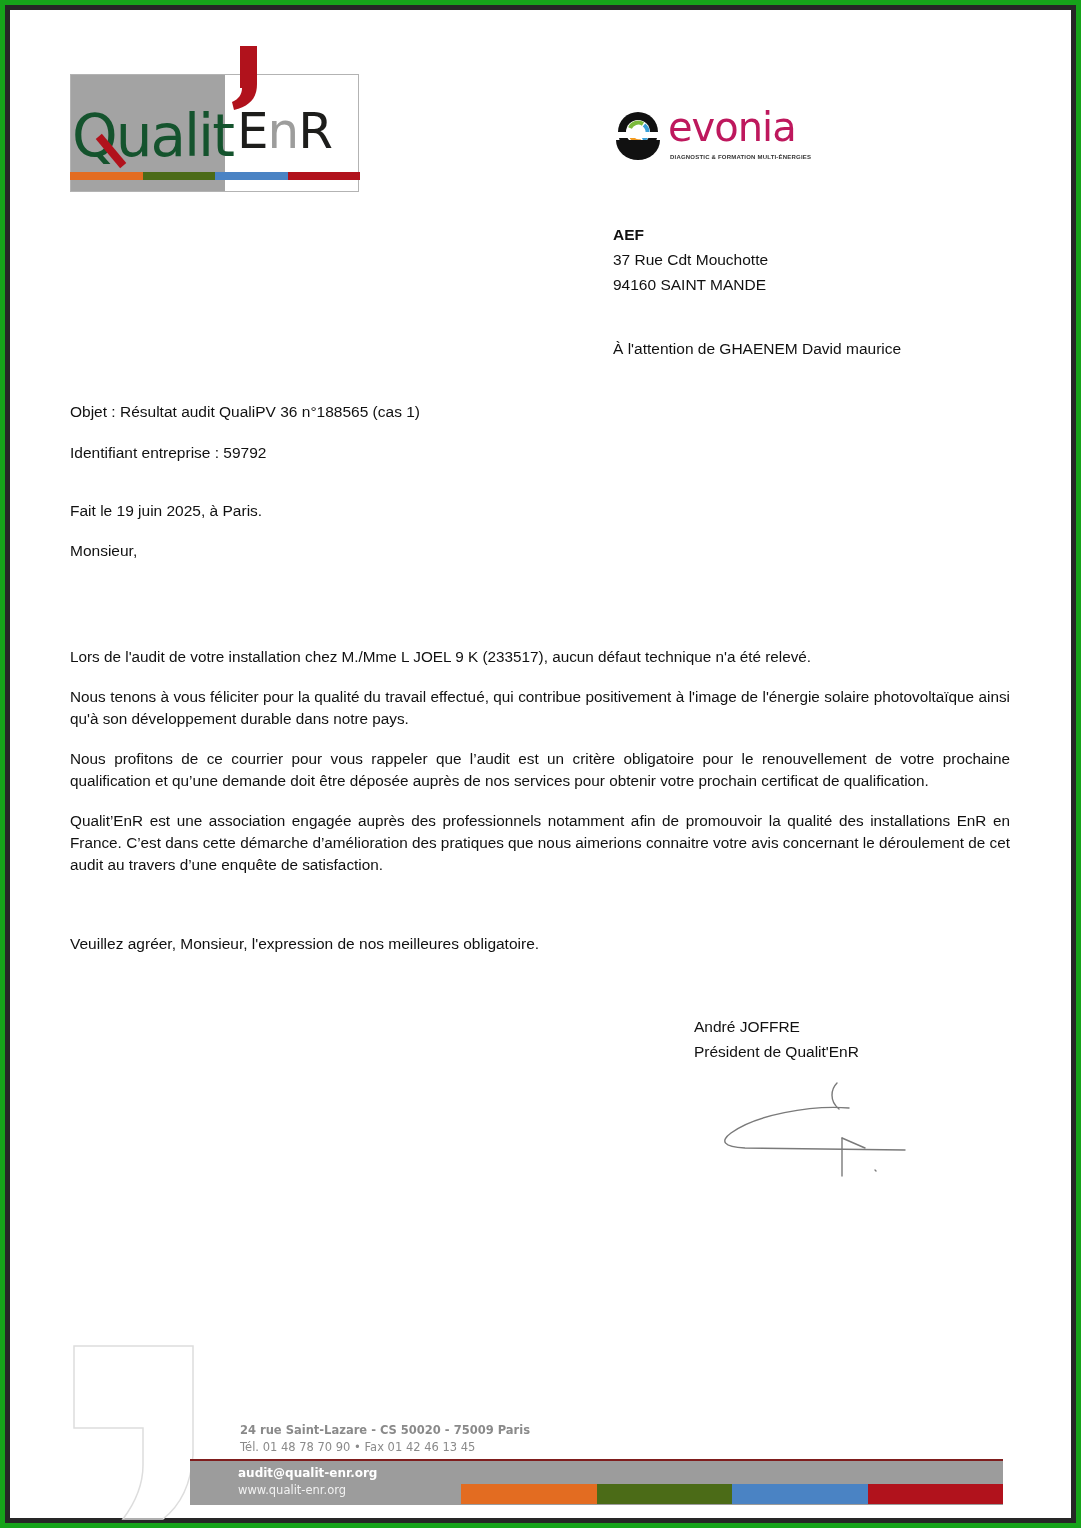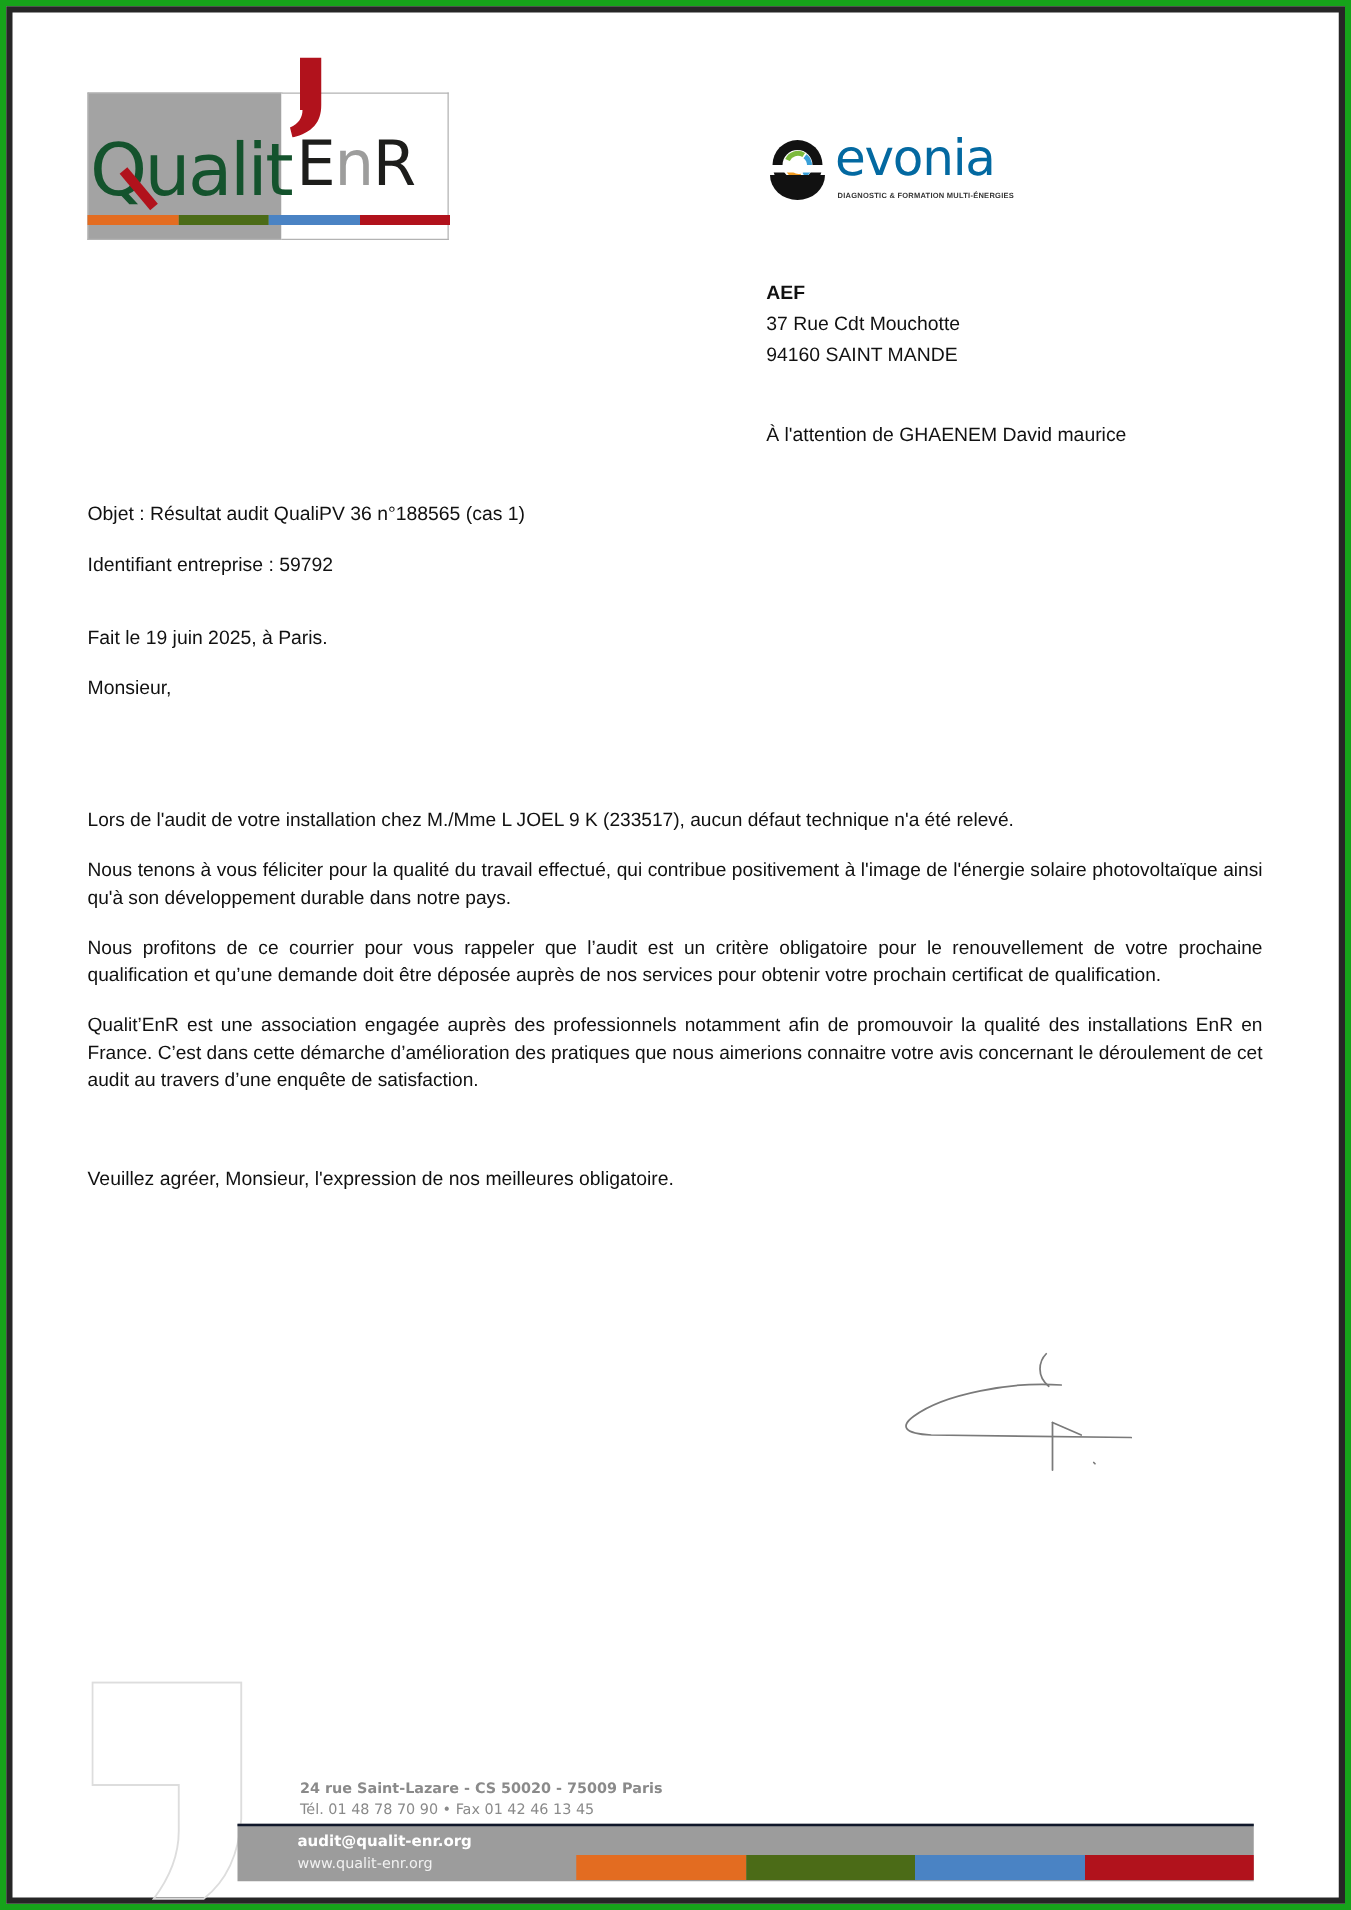--- a/index.html
+++ b/index.html
@@ -19,41 +19,41 @@
   .qlogo .word-qualit { position: absolute; left: 2px; top: 56px; font-family: "DejaVu Sans", sans-serif; font-size: 58px; color: #14532d; letter-spacing: -2px; font-weight: normal; }
   .qlogo .word-enr { position: absolute; left: 167px; top: 56px; font-family: "DejaVu Sans", sans-serif; font-size: 50px; color: #1d1d1b; font-weight: normal; letter-spacing: -1px; }
   .qlogo .word-enr .n { color: #9d9d9c; }
   .qlogo .slash { position: absolute; left: 37px; top: 86px; width: 8px; height: 38px; background: #b1121c; transform: rotate(-40deg); }
   .qlogo .stripes { position: absolute; left: 0; top: 126px; width: 290px; height: 8px; display: flex; }
   .qlogo .stripes span { flex: 1; }
 
   
   .evonia { position: absolute; left: 603px; top: 96px; width: 210px; height: 60px; }
   .evonia .mark { position: absolute; left: 0; top: 4px; width: 50px; height: 52px; }
-  .evonia .word { position: absolute; left: 55px; top: -2px; font-family: "DejaVu Sans", sans-serif; font-size: 40px; color: #0369a1; letter-spacing: -1px; }
+  .evonia .word { position: absolute; left: 55px; top: -2px; font-family: "DejaVu Sans", sans-serif; font-size: 40px; color: #be185d; letter-spacing: -1px; }
   .evonia .tag { position: absolute; left: 57px; top: 48px; font-size: 6px; letter-spacing: 0.2px; color: #333; white-space: nowrap; font-weight: bold; }
 
   
   .recipient { position: absolute; left: 603px; top: 212px; font-size: 15.5px; line-height: 25px; }
   .recipient .name { font-weight: bold; }
   .attention { position: absolute; left: 603px; top: 330px; font-size: 15.5px; }
 
   .line { position: absolute; left: 60px; font-size: 15.5px; white-space: nowrap; }
 
   .para { position: absolute; left: 60px; width: 940px; font-size: 15.3px; line-height: 22px; text-align: justify; }
   .para.last-left { text-align-last: left; }
 
   .signer { position: absolute; left: 684px; top: 1004px; font-size: 15.5px; line-height: 25px; }
   .signature { position: absolute; left: 705px; top: 1065px; width: 200px; height: 115px; }
 
   
   .f-quote { position: absolute; left: 63px; top: 1335px; width: 130px; height: 175px; }
   .f-addr { position: absolute; left: 230px; top: 1412px; font-size: 11.5px; color: #8a8a8a; line-height: 17px; font-family: "DejaVu Sans", sans-serif; }
   .f-addr .b { font-weight: bold; }
-  .f-bar { position: absolute; left: 180px; top: 1449px; width: 813px; height: 46px; background: #9c9c9c; border-top: 2px solid #0f172a; }
+  .f-bar { position: absolute; left: 180px; top: 1449px; width: 813px; height: 46px; background: #9c9c9c; border-top: 2px solid #7f1d1d; }
   .f-bar .mail { position: absolute; left: 48px; top: 5px; font-size: 12px; font-weight: bold; color: #fff; font-family: "DejaVu Sans", sans-serif; }
   .f-bar .web { position: absolute; left: 48px; top: 22px; font-size: 11.5px; color: #f2f2f2; font-family: "DejaVu Sans", sans-serif; }
   .f-stripes { position: absolute; left: 451px; top: 1474px; width: 542px; height: 20px; display: flex; }
   .f-stripes span { flex: 1; }
 </style>
 </head>
 <body>
 
 <div class="frame">
 <div class="page">
@@ -101,20 +101,24 @@
   <div class="line" style="top:434px">Identifiant entreprise : 59792</div>
   <div class="line" style="top:492px">Fait le 19 juin 2025, à Paris.</div>
   <div class="line" style="top:532px">Monsieur,</div>
 
   <div class="para last-left" style="top:636px">Lors de l'audit de votre installation chez M./Mme L JOEL 9 K (233517), aucun défaut technique n'a été relevé.</div>
   <div class="para last-left" style="top:676px">Nous tenons à vous féliciter pour la qualité du travail effectué, qui contribue positivement à l'image de l'énergie solaire photovoltaïque ainsi qu'à son développement durable dans notre pays.</div>
   <div class="para last-left" style="top:800px">Qualit’EnR est une association engagée auprès des professionnels notamment afin de promouvoir la qualité des installations EnR en France. C’est dans cette démarche d’amélioration des pratiques que nous aimerions connaitre votre avis concernant le déroulement de cet audit au travers d’une enquête de satisfaction.</div>
   <div class="para last-left" style="top:738px">Nous profitons de ce courrier pour vous rappeler que l’audit est un critère obligatoire pour le renouvellement de votre prochaine qualification et qu’une demande doit être déposée auprès de nos services pour obtenir votre prochain certificat de qualification.</div>
   <div class="line" style="top:925px">Veuillez agréer, Monsieur, l'expression de nos meilleures obligatoire.</div>
 
+  <div class="signer">
+    <div>André JOFFRE</div>
+    <div>Président de Qualit'EnR</div>
+  </div>
   <svg class="signature" viewBox="0 0 200 115">
     <g fill="none" stroke="#7a7a7a" stroke-width="1.4" stroke-linecap="round">
       <path d="M122 8 C116 14 114 26 124 34"></path>
       <path d="M134 33 C95 30 40 40 16 58 C5 66 8 72 30 73 L190 75"></path>
       <path d="M127 63 L127 101"></path>
       <path d="M127 63 L150 73"></path>
       <path d="M160 95 L161 96"></path>
     </g>
   </svg>
 

